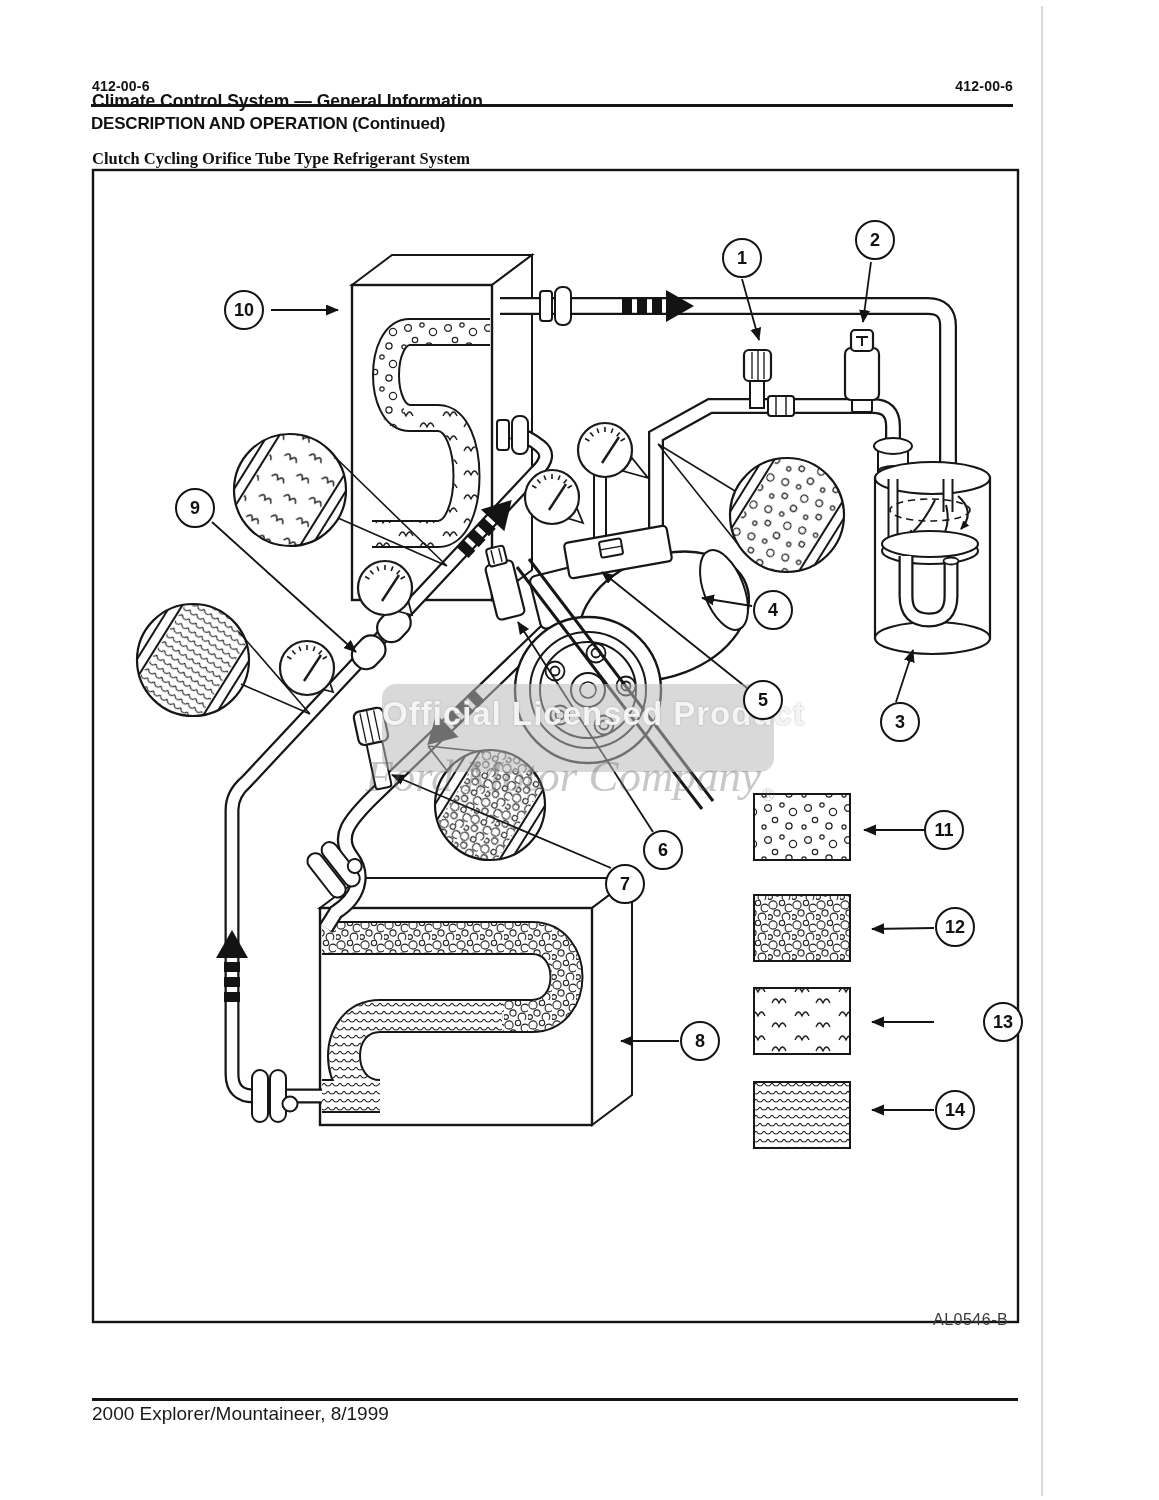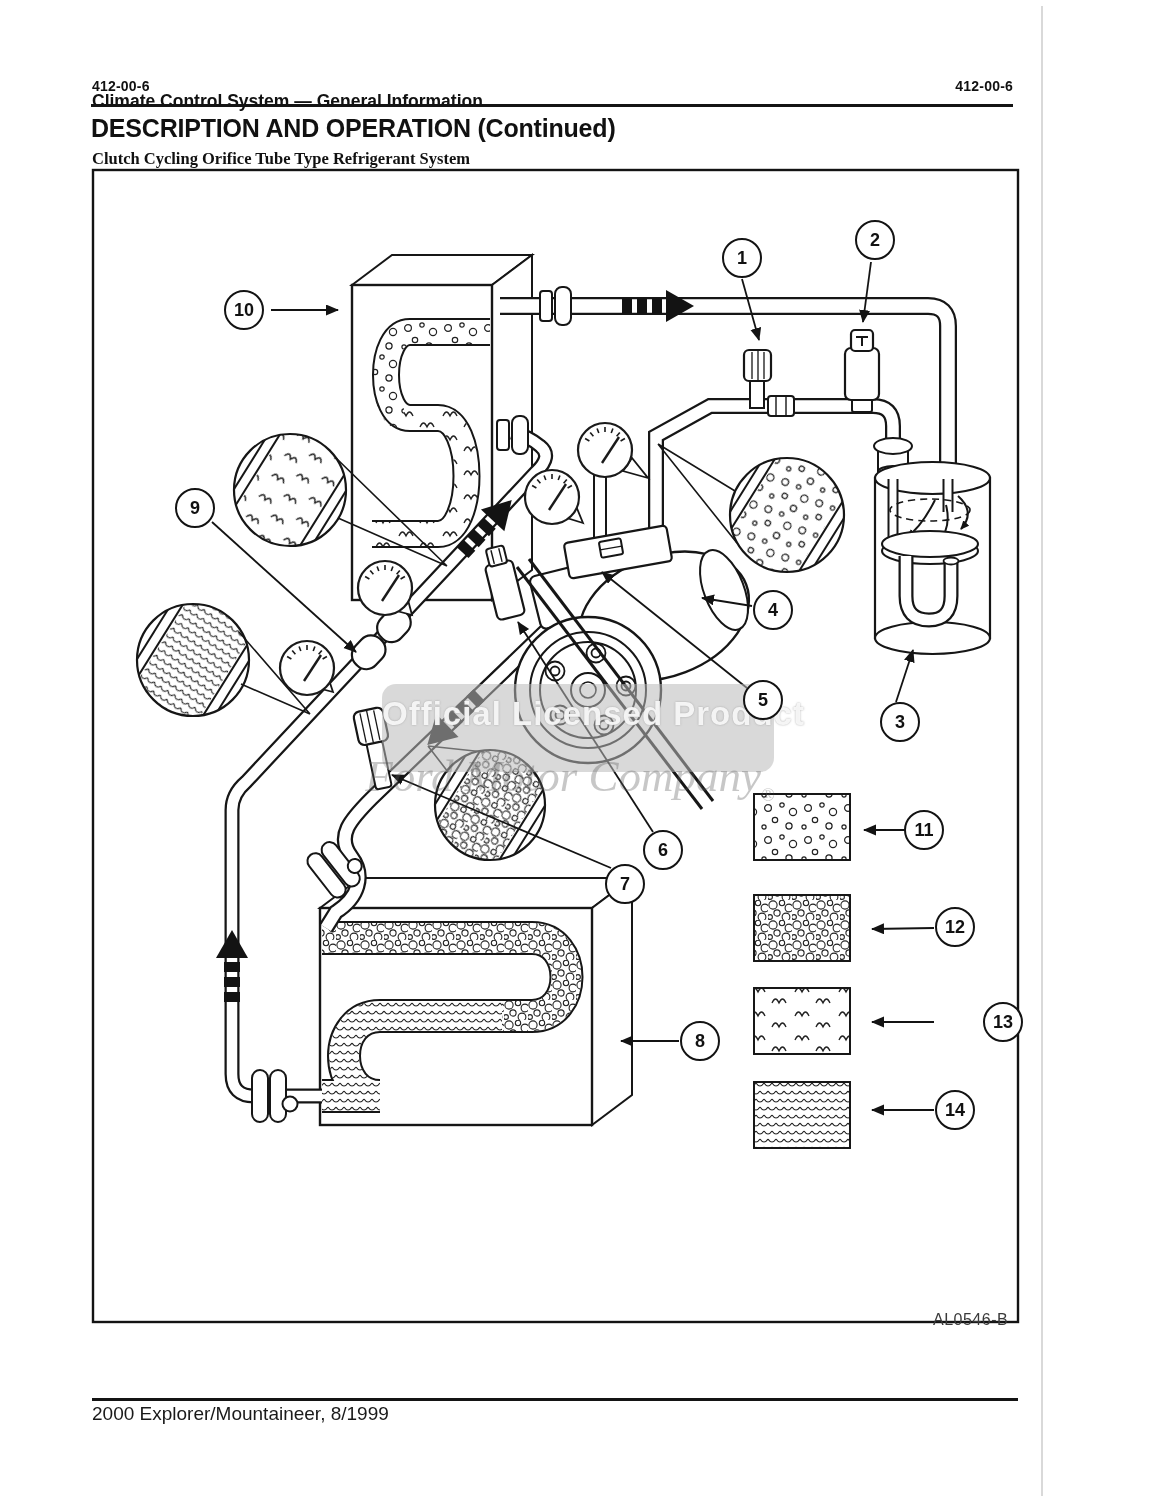--- a/index.html
+++ b/index.html
@@ -5,21 +5,21 @@
   html,body{margin:0;padding:0;background:#e8e8e8;}
   .page{
     position:relative;width:1159px;height:1500px;background:#ffffff;
     font-family:"Liberation Sans",sans-serif;color:#111;overflow:hidden;
     margin:0 auto;
   }
   .abs{position:absolute;}
   .hdr-code{top:78px;font-size:14px;font-weight:bold;letter-spacing:.2px;}
   .hdr-title{top:77px;left:92px;width:921px;text-align:left;font-size:17.5px;font-weight:bold;margin-top:14px;}
   .rule{background:#141414;}
-  .section-heading{top:114px;left:91px;font-size:25px;font-weight:bold;letter-spacing:-0.2px;}
+  .section-heading{top:114px;left:91px;font-size:17px;font-weight:bold;letter-spacing:-0.2px;}
   .figure-caption{top:149px;left:92px;font-size:16.5px;font-weight:bold;font-family:"Liberation Serif",serif;}
   .figure-code{top:1283px;left:933px;font-size:16px;color:#3a3a3a;letter-spacing:.5px;margin-top:28px;}
   .footer-text{top:1403px;left:92px;width:926px;text-align:left;font-size:19px;color:#1a1a1a;}
   .callout{
     position:absolute;width:40px;height:40px;border:2.4px solid #131313;border-radius:50%;
     background:#fff;display:flex;align-items:center;justify-content:center;
     font-size:18px;font-weight:bold;z-index:30;box-sizing:border-box;
   }
   .wm-band{
     top:684px;left:382px;width:392px;height:88px;border-radius:14px;
@@ -425,21 +425,21 @@
   <div class="callout" style="left:722px;top:238px">1</div>
   <div class="callout" style="left:855px;top:220px">2</div>
   <div class="callout" style="left:880px;top:702px">3</div>
   <div class="callout" style="left:753px;top:590px">4</div>
   <div class="callout" style="left:743px;top:680px">5</div>
   <div class="callout" style="left:643px;top:830px">6</div>
   <div class="callout" style="left:605px;top:864px">7</div>
   <div class="callout" style="left:680px;top:1021px">8</div>
   <div class="callout" style="left:175px;top:488px">9</div>
   <div class="callout" style="left:224px;top:290px">10</div>
-  <div class="callout" style="left:904px;top:810px">11</div>
+  <div class="callout" style="left:924px;top:810px">11</div>
   <div class="callout" style="left:935px;top:907px">12</div>
   <div class="callout" style="left:983px;top:1002px">13</div>
   <div class="callout" style="left:935px;top:1090px">14</div>
 
   <div class="abs figure-code">AL0546-B</div>
   <div class="abs rule" style="top:1398px;left:92px;width:926px;height:2.6px"></div>
   <div class="abs footer-text">2000 Explorer/Mountaineer, 8/1999</div>
 
 </div>
 

